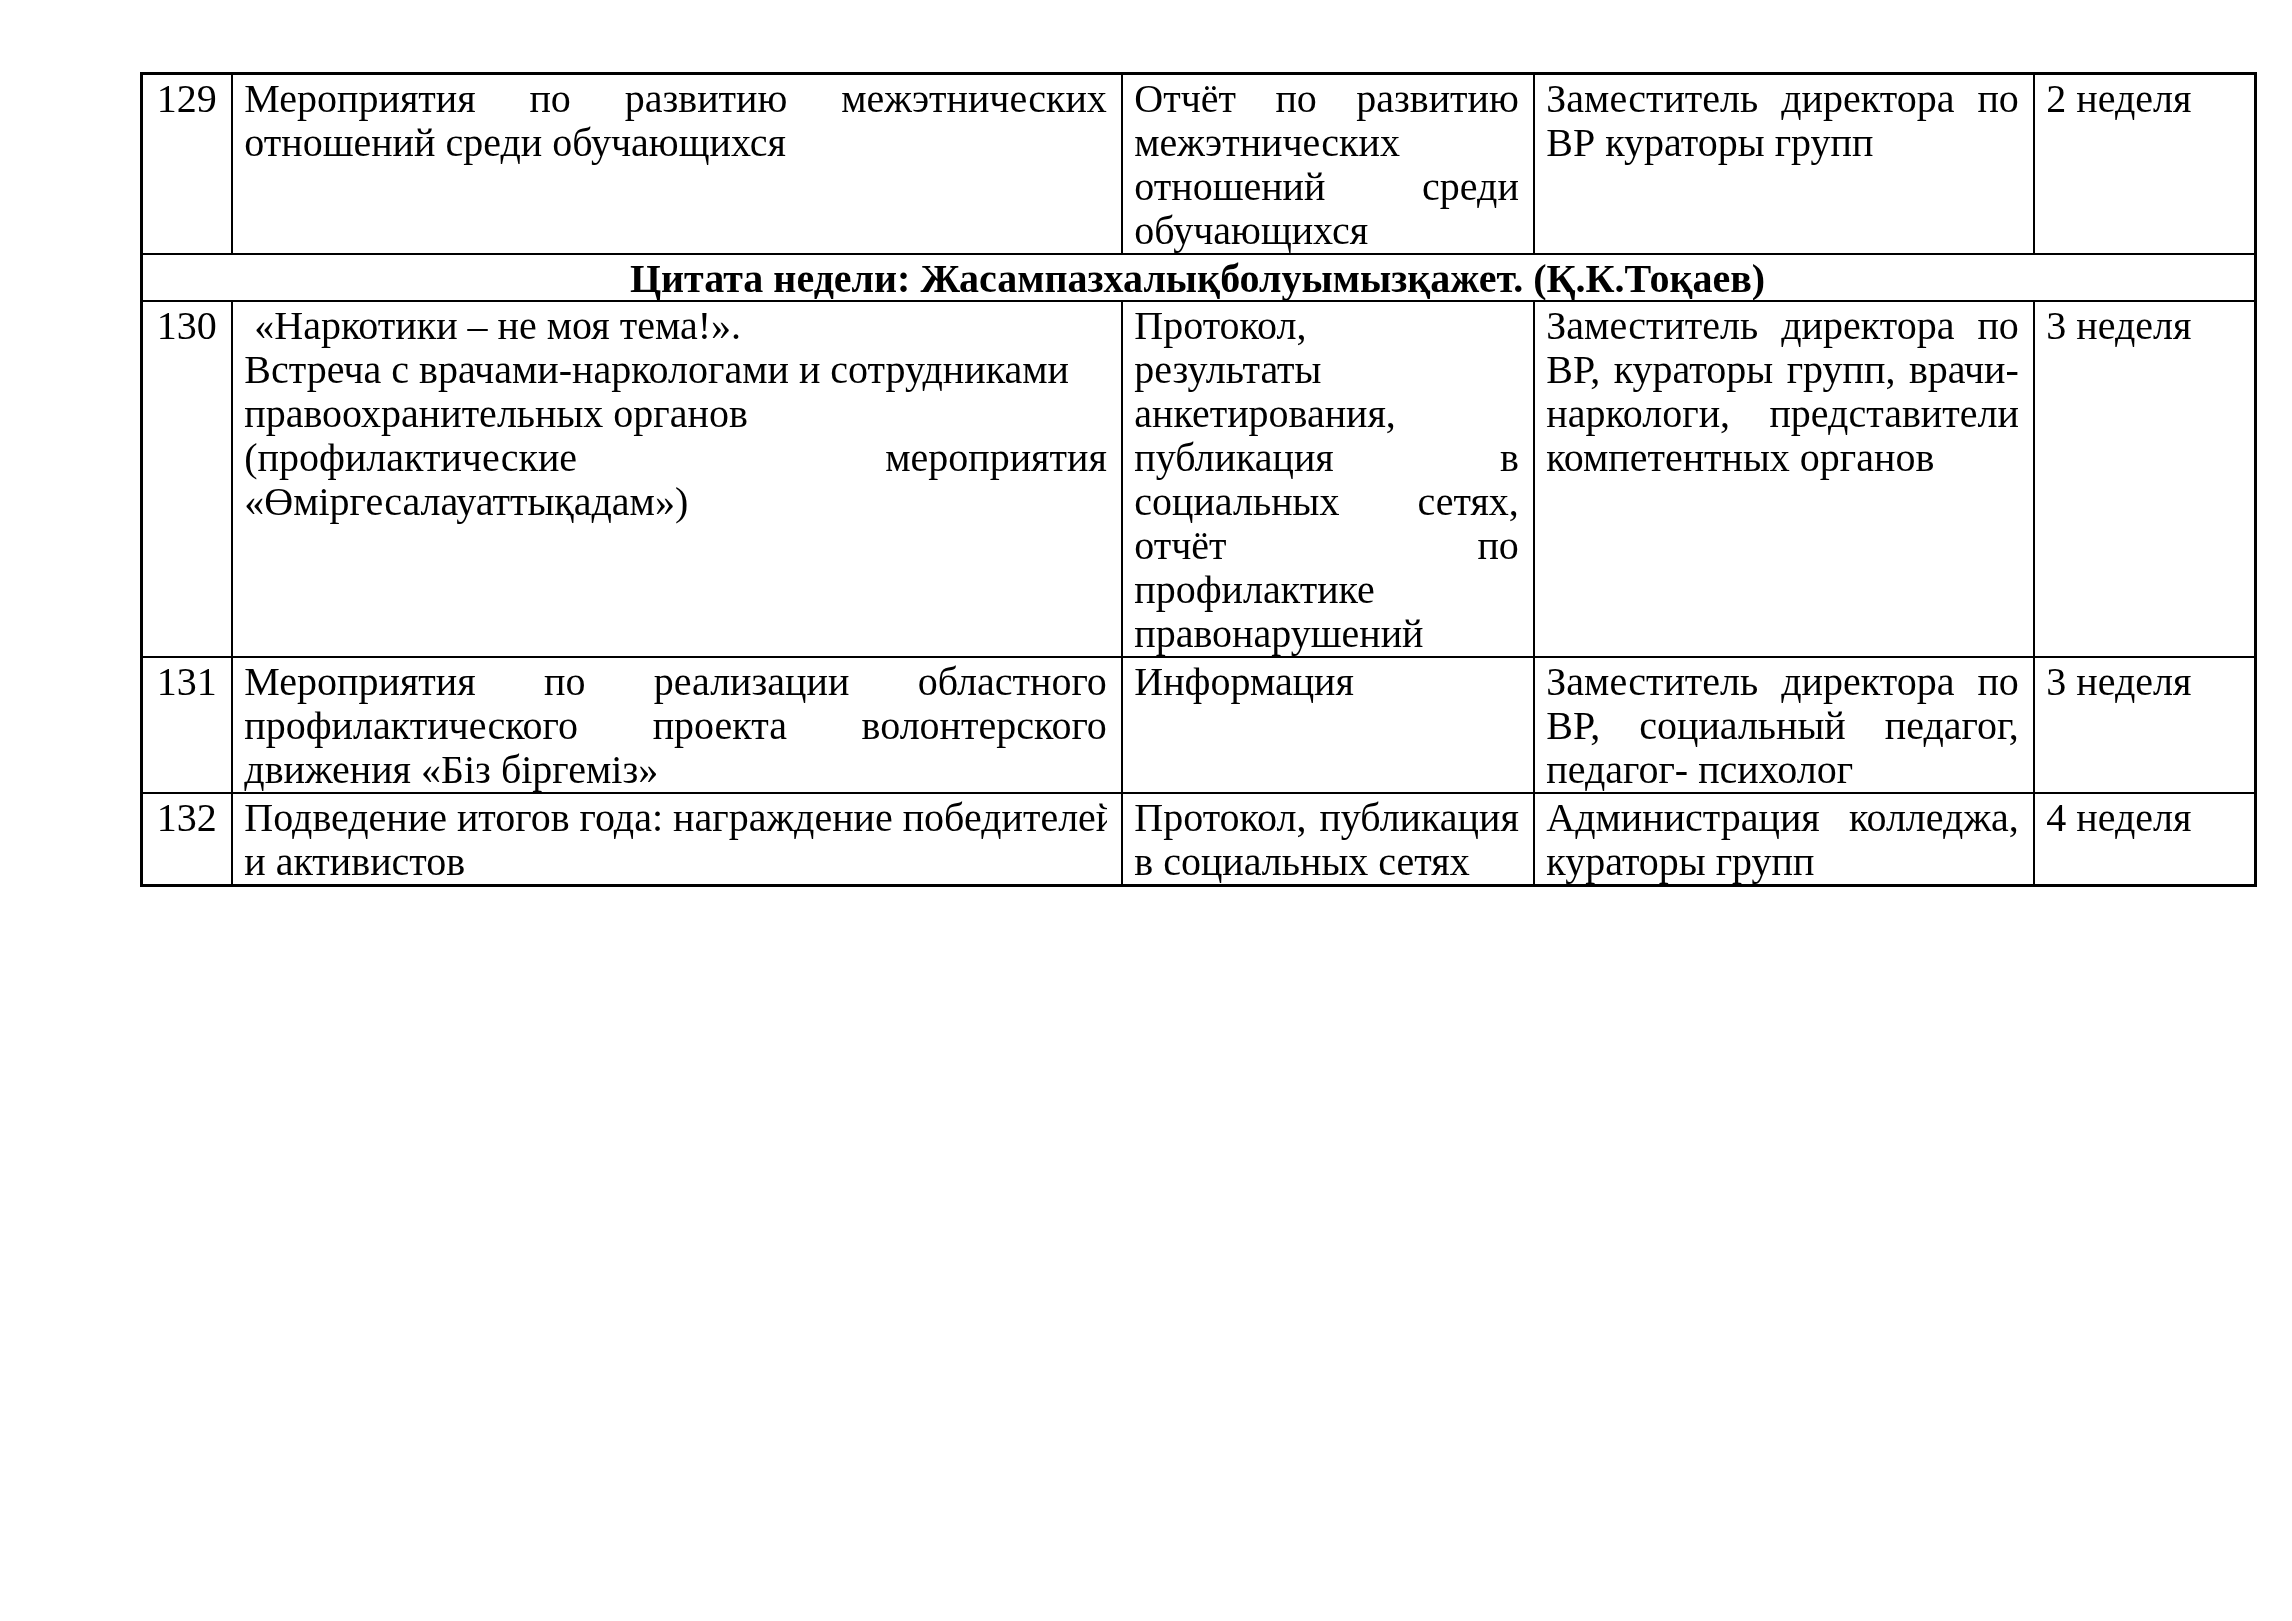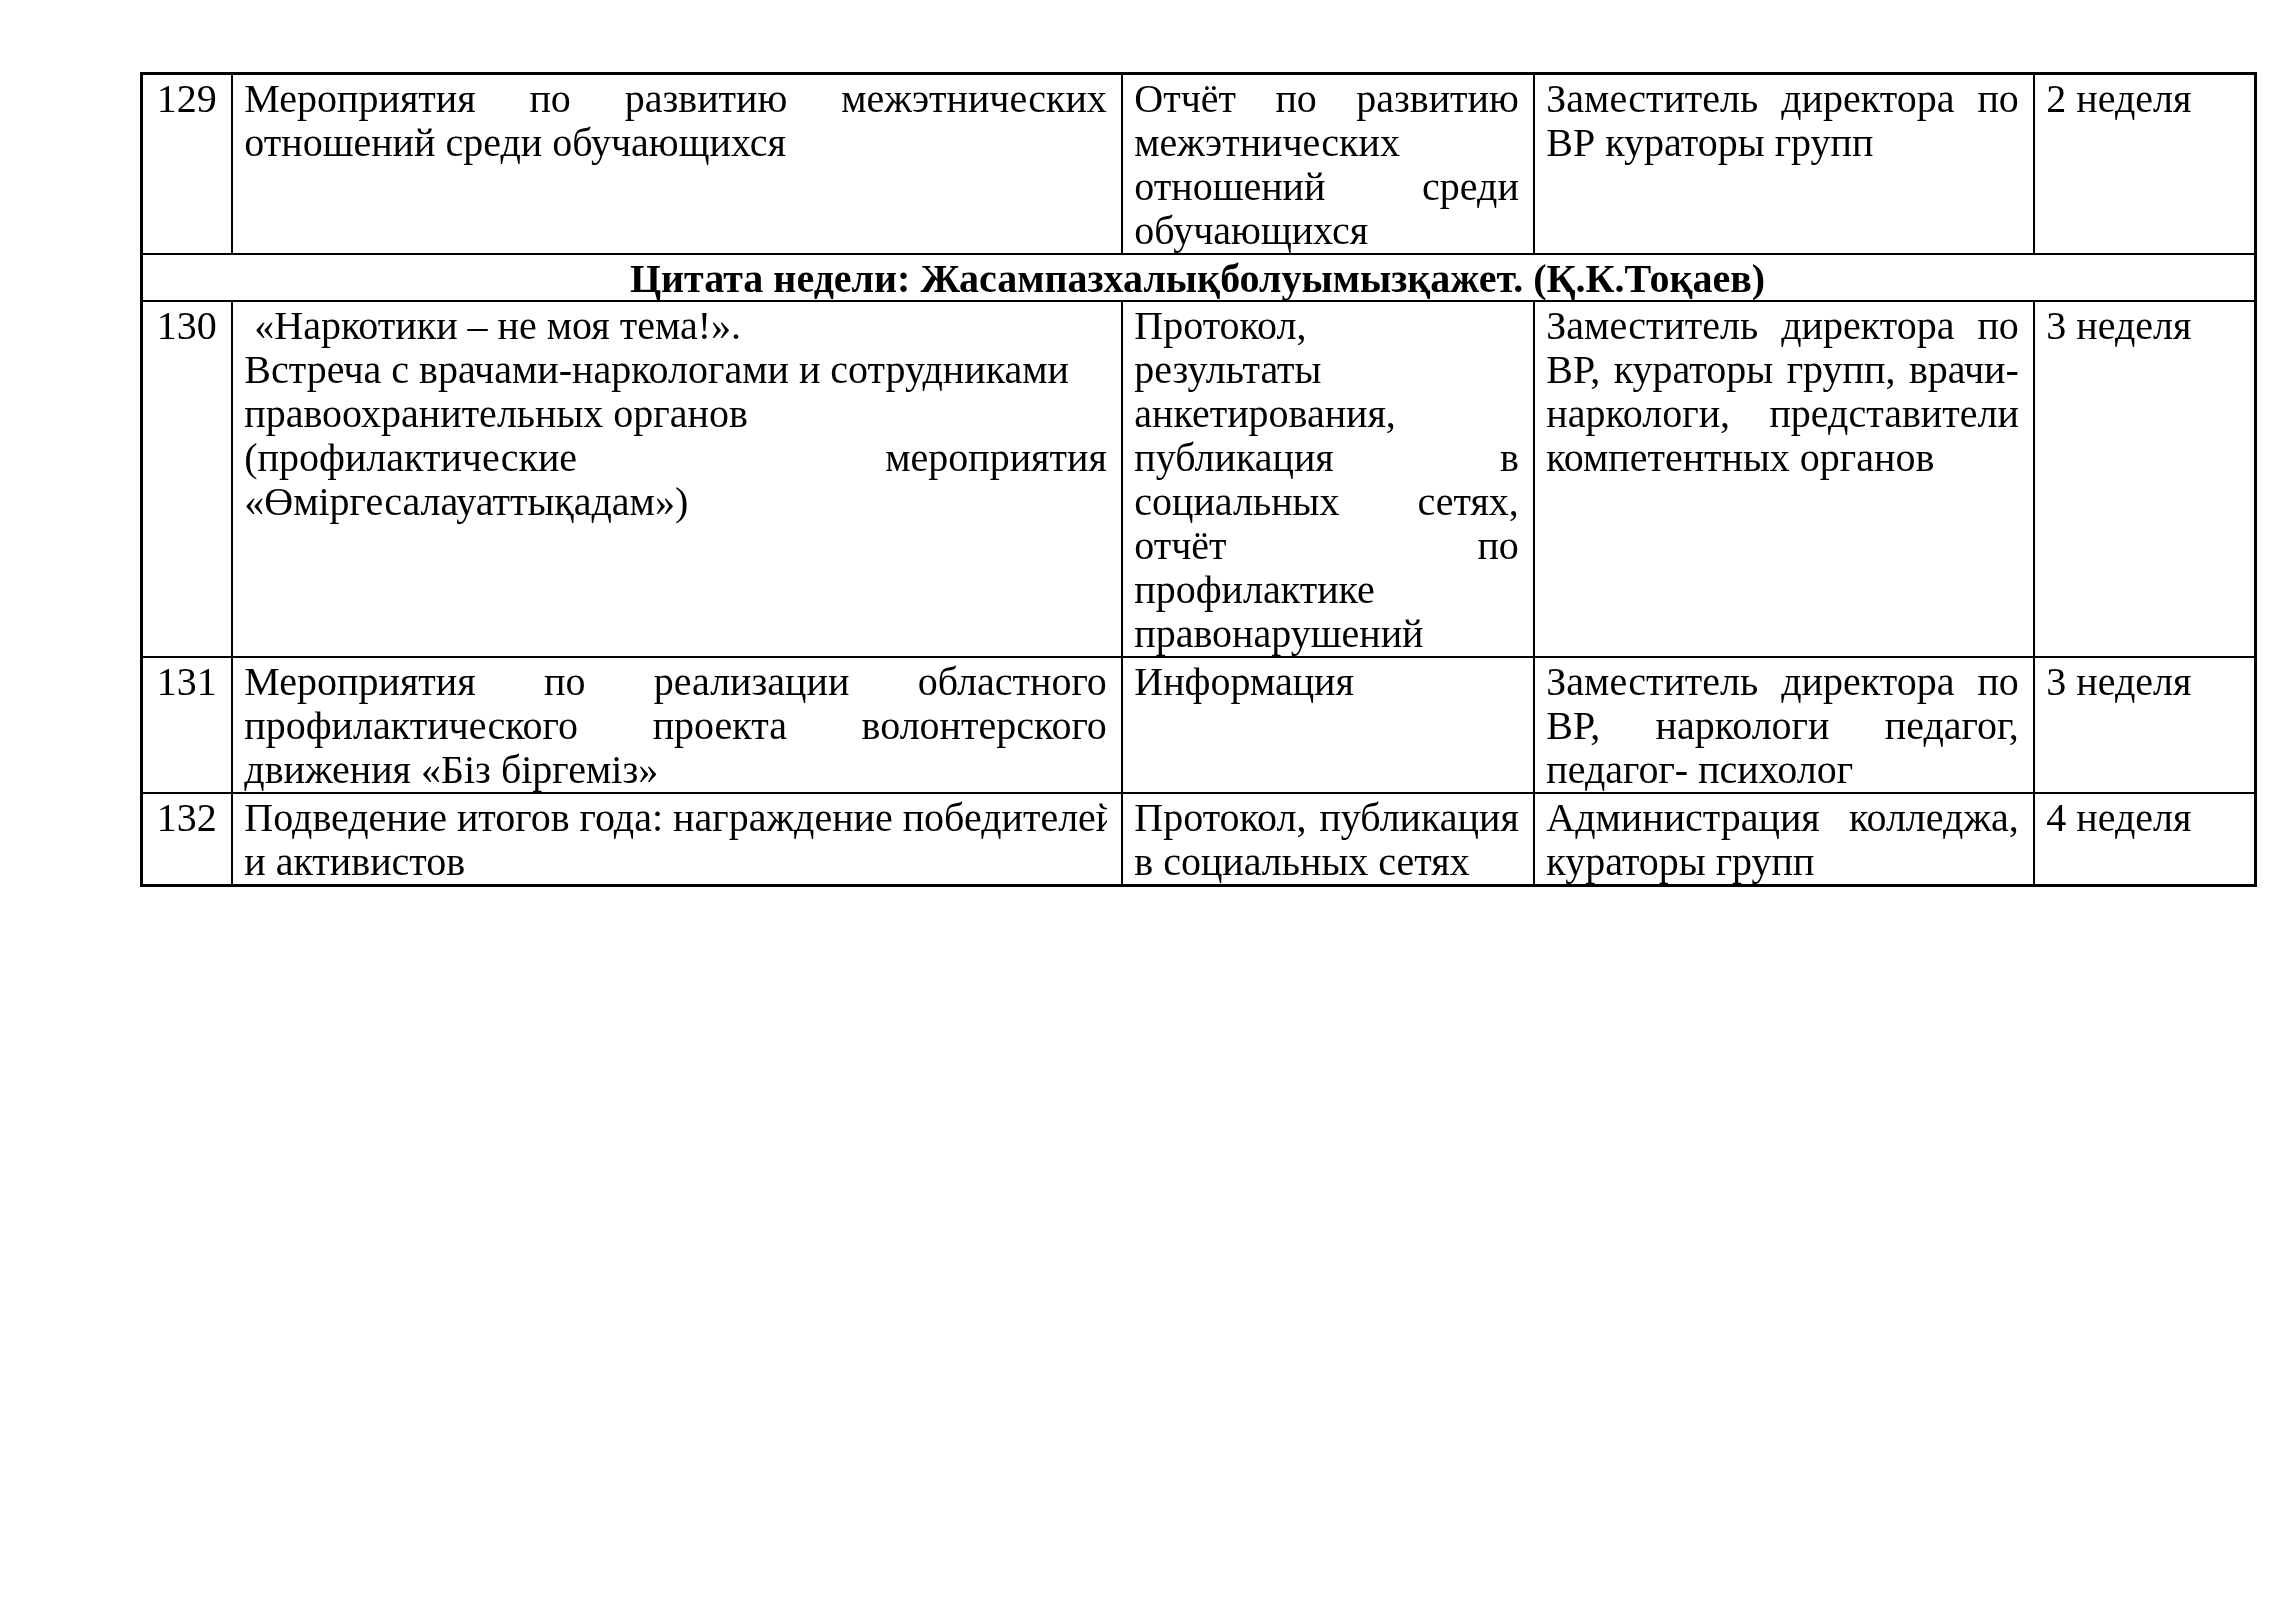--- a/index.html
+++ b/index.html
@@ -117,21 +117,21 @@
           <td>
             <div class="ln j">Мероприятия по реализации областного</div>
             <div class="ln j">профилактического проекта волонтерского</div>
             <div class="ln">движения «Біз біргеміз»</div>
           </td>
           <td>
             <div class="ln">Информация</div>
           </td>
           <td>
             <div class="ln j">Заместитель директора по</div>
-            <div class="ln j">ВР, наркологи педагог,</div>
+            <div class="ln j">ВР, социальный педагог,</div>
             <div class="ln">педагог- психолог</div>
           </td>
           <td class="term">3 неделя</td>
         </tr>
         <tr style="height: 86px;">
           <td class="num">132</td>
           <td>
             <div class="ln j">Подведение итогов года: награждение победителей</div>
             <div class="ln">и активистов</div>
           </td>

